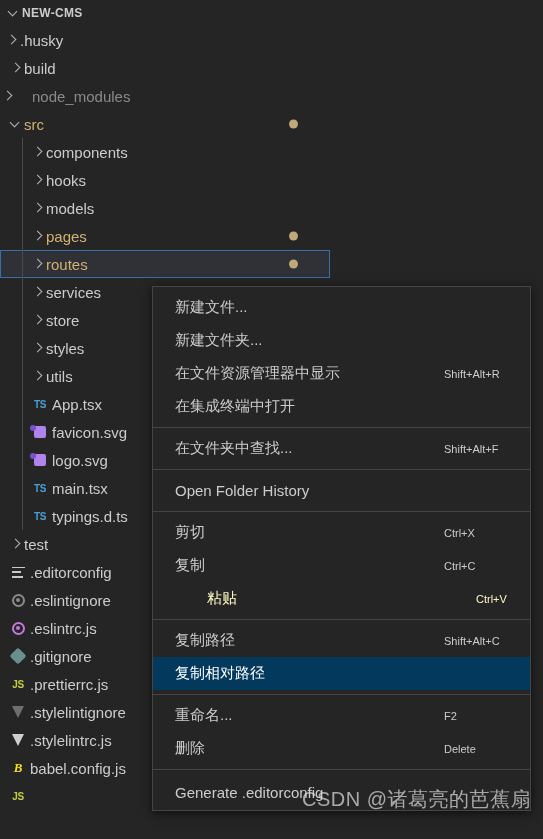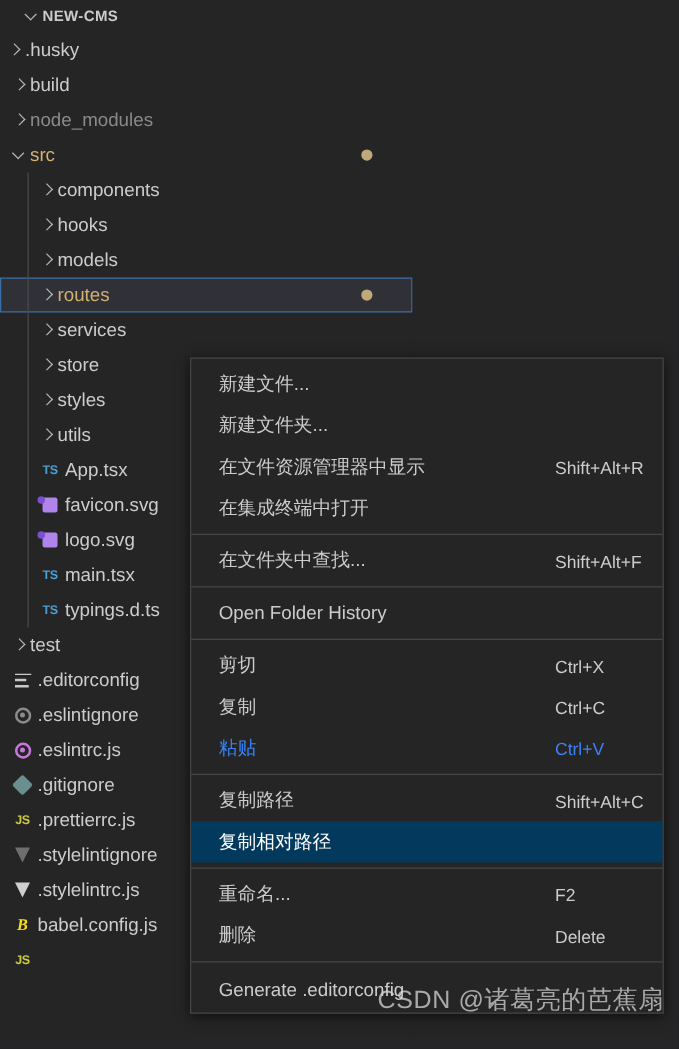--- a/index.html
+++ b/index.html
@@ -22,21 +22,20 @@
     width: 330px; height: 839px;
     background: #252526;
     overflow: hidden;
   }
   .root-row {
     display: flex; align-items: center;
     height: 26px; padding-left: 6px;
     color: #cccccc;
     font-size: 12px; font-weight: bold;
     letter-spacing: 0.3px;
-    margin-left: 12px;
   }
   .row {
     position: relative;
     display: flex; align-items: center;
     height: 28px;
     color: #cccccc;
     font-size: 15px;
     white-space: nowrap;
   }
   .row.selected {
@@ -151,24 +150,24 @@
     padding: 0 20px 0 22px;
     color: #cccccc;
     font-size: 15px;
     white-space: nowrap;
   }
   .ctx-item .ctx-label { flex: 0 0 auto; }
   .ctx-item .ctx-key {
     position: absolute;
     left: 291px;
     color: #cccccc;
-    font-size: 14px;
+    font-size: 11px;
   }
   .ctx-item.disabled .ctx-label,
-  .ctx-item.disabled .ctx-key { color: #3b82f6; }
+  .ctx-item.disabled .ctx-key { color: #fef9c3; margin-left: 32px; }
   .ctx-item.highlight {
     background: #04395e;
     color: #ffffff;
   }
   .ctx-item.highlight .ctx-key { left: 207px; color:#ffffff; }
   .ctx-sep {
     height: 1px;
     background: #454545;
     margin: 4px 0;
   }
@@ -198,21 +197,21 @@
     </div>
     <div id="tree-body">
         <div class="row" style="padding-left: 4px;">
           <span class="chev"></span>
           <span class="label">.husky</span>
         </div>
         <div class="row" style="padding-left: 8px;">
           <span class="chev"></span>
           <span class="label">build</span>
         </div>
-        <div class="row dim" style="padding-left: 8px;">
+        <div class="row dim" style=" gap: 16px;">
           <span class="chev"></span>
           <span class="label">node_modules</span>
         </div>
         <div class="row mod" style="padding-left: 8px;">
           <span class="chev open"></span>
           <span class="label">src</span>
           <span class="badge-dot"></span>
         </div>
         <div class="row" style="padding-left: 30px;">
           <span class="guide" style="left: 22px;"></span>
@@ -221,20 +220,26 @@
         </div>
         <div class="row" style="padding-left: 30px;">
           <span class="guide" style="left: 22px;"></span>
           <span class="chev"></span>
           <span class="label">hooks</span>
         </div>
         <div class="row" style="padding-left: 30px;">
           <span class="guide" style="left: 22px;"></span>
           <span class="chev"></span>
           <span class="label">models</span>
+        </div>
+        <div class="row mod" style="padding-left: 30px;">
+          <span class="guide" style="left: 22px;"></span>
+          <span class="chev"></span>
+          <span class="label">pages</span>
+          <span class="badge-dot"></span>
         </div>
         <div class="row mod selected" style="padding-left: 30px;">
           <span class="guide" style="left: 22px;"></span>
           <span class="chev"></span>
           <span class="label">routes</span>
           <span class="badge-dot"></span>
         </div>
         <div class="row" style="padding-left: 30px;">
           <span class="guide" style="left: 22px;"></span>
           <span class="chev"></span>

